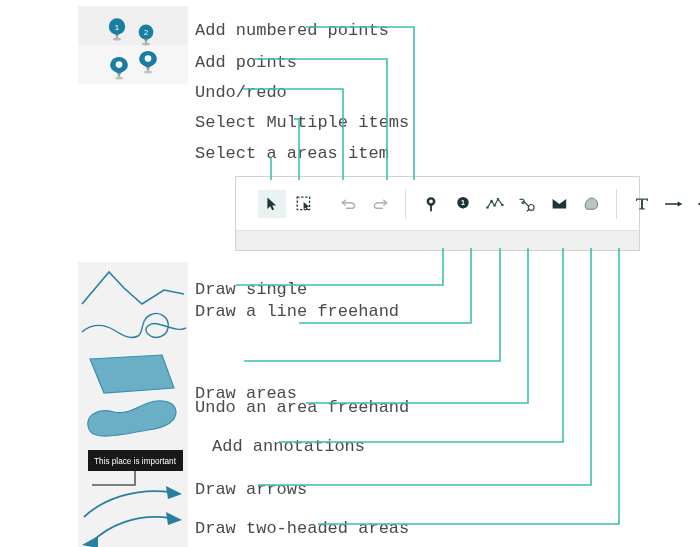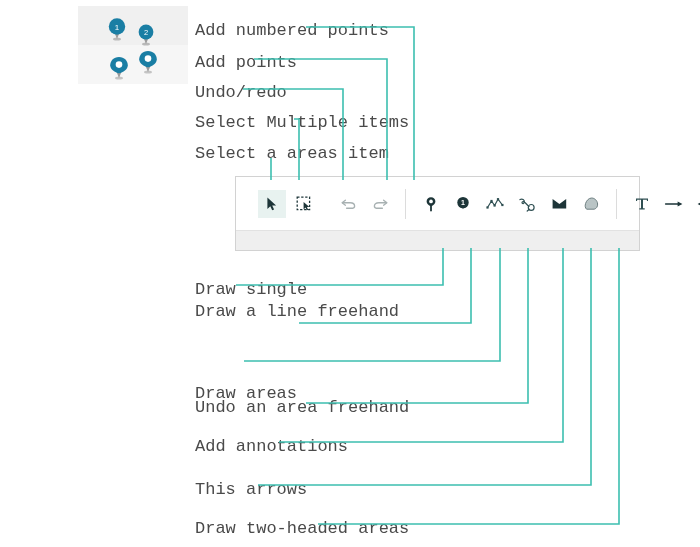--- a/index.html
+++ b/index.html
@@ -153,20 +153,54 @@
       <g>
         <ellipse cx="70" cy="66" rx="4" ry="1.6" fill="#c4c4c4"></ellipse>
         <path d="M70 66 L67.6 60 L72.4 60 Z" fill="#9a9a9a"></path>
         <path d="M70 45 C64.6 45 61.2 49 61.2 53.2 C61.2 57.4 66 60.5 70 61.2
                  C74 60.5 78.8 57.4 78.8 53.2 C78.8 49 75.4 45 70 45 Z" fill="#1a7ea4"></path>
         <circle cx="70" cy="52.6" r="3.3" fill="#ffffff"></circle>
       </g>
     </svg>
   </div>
 
+  <div class="preview-panel" id="panel-draw">
+    <svg class="panel-svg" viewBox="0 0 110 285">
+
+      <polyline points="4,42 31,10 46,26 64,42 86,28 106,32" fill="none" stroke="#2a7fa0" stroke-width="1.6"></polyline>
+
+      <path d="M4,70 C14,61 26,62 36,68 C44,73 52,78 60,74
+               C66,71 62,58 72,53 C82,48 92,56 90,66
+               C88,76 76,78 70,72 C64,66 72,60 80,62
+               C90,64 100,70 108,66" fill="none" stroke="#2a7fa0" stroke-width="1.4"></path>
+
+      <path d="M12,97 L84,93 L96,126 L26,131 Z" fill="#6aafc6" stroke="#3b8fae" stroke-width="1.2"></path>
+
+      <path d="M10,164 C8,152 22,146 36,150 C48,153 58,146 70,141
+               C84,136 98,140 98,150 C98,161 84,166 70,168
+               C52,171 36,175 24,174 C14,173 11,170 10,164 Z" fill="#6aafc6" stroke="#3b8fae" stroke-width="1.2"></path>
+
+      <g>
+        <rect x="10" y="188" width="95" height="21" fill="#17181a"></rect>
+        <text x="57" y="202" text-anchor="middle" font-family="Liberation Sans, sans-serif" font-size="8.2" fill="#ffffff">This place is important</text>
+        <polyline points="14,223 57,223 57,209" fill="none" stroke="#555a5c" stroke-width="1.6"></polyline>
+      </g>
+
+      <g>
+        <path d="M6,255 C26,236 58,226 92,230" fill="none" stroke="#2a7fa0" stroke-width="1.8"></path>
+        <path d="M104,232 L88,224 L90,237 Z" fill="#2a7fa0"></path>
+      </g>
+
+      <g>
+        <path d="M14,280 C30,264 58,251 92,256" fill="none" stroke="#2a7fa0" stroke-width="1.8"></path>
+        <path d="M104,258 L88,250 L90,263 Z" fill="#2a7fa0"></path>
+        <path d="M4,283 L20,274 L20,286 Z" fill="#2a7fa0"></path>
+      </g>
+    </svg>
+  </div>
 
   <div id="toolbar">
     <div id="toolbar-row">
       <div class="tool-spacer-left"></div>
 
       <button class="tool-btn active" title="Select a single item">
         <span>
           <svg width="16" height="16" viewBox="0 0 16 16">
             <path d="M3.4 1.6 L3.4 13.1 L6.3 10.3 L8.2 14.3 L10.1 13.4 L8.2 9.6 L12.1 9.4 Z" fill="#1d3538"></path>
           </svg>
@@ -303,22 +337,22 @@
   <div class="callout" style="left:195px; top:22px;">Add numbered points</div>
   <div class="callout" style="left:195px; top:54px;">Add points</div>
   <div class="callout" style="left:195px; top:84px;">Undo/redo</div>
   <div class="callout" style="left:195px; top:114px;">Select Multiple items</div>
   <div class="callout" style="left:195px; top:145px;">Select a areas item</div>
 
   <div class="callout" style="left:195px; top:281px;">Draw single</div>
   <div class="callout" style="left:195px; top:303px;">Draw a line freehand</div>
   <div class="callout" style="left:195px; top:357px;margin-top:28px;">Draw areas</div>
   <div class="callout" style="left:195px; top:399px;">Undo an area freehand</div>
-  <div class="callout" style="left:195px; top:438px;">Add annotations</div>
-  <div class="callout" style="left:195px; top:481px;">This arrows</div>
+  <div class="callout" style="left:212px; top:438px;">Add annotations</div>
+  <div class="callout" style="left:195px; top:481px;">Draw arrows</div>
   <div class="callout" style="left:195px; top:520px;">Draw two-headed areas</div>
 
   <svg id="connectors" viewBox="0 0 700 547">
     <g fill="none" stroke="#3CBFB0" stroke-width="1.6">
 
       <path d="M306,27 L414,27 L414,180"></path>
 
       <path d="M254,59 L387,59 L387,180"></path>
 
       <path d="M243,89 L343,89 L343,180"></path>

